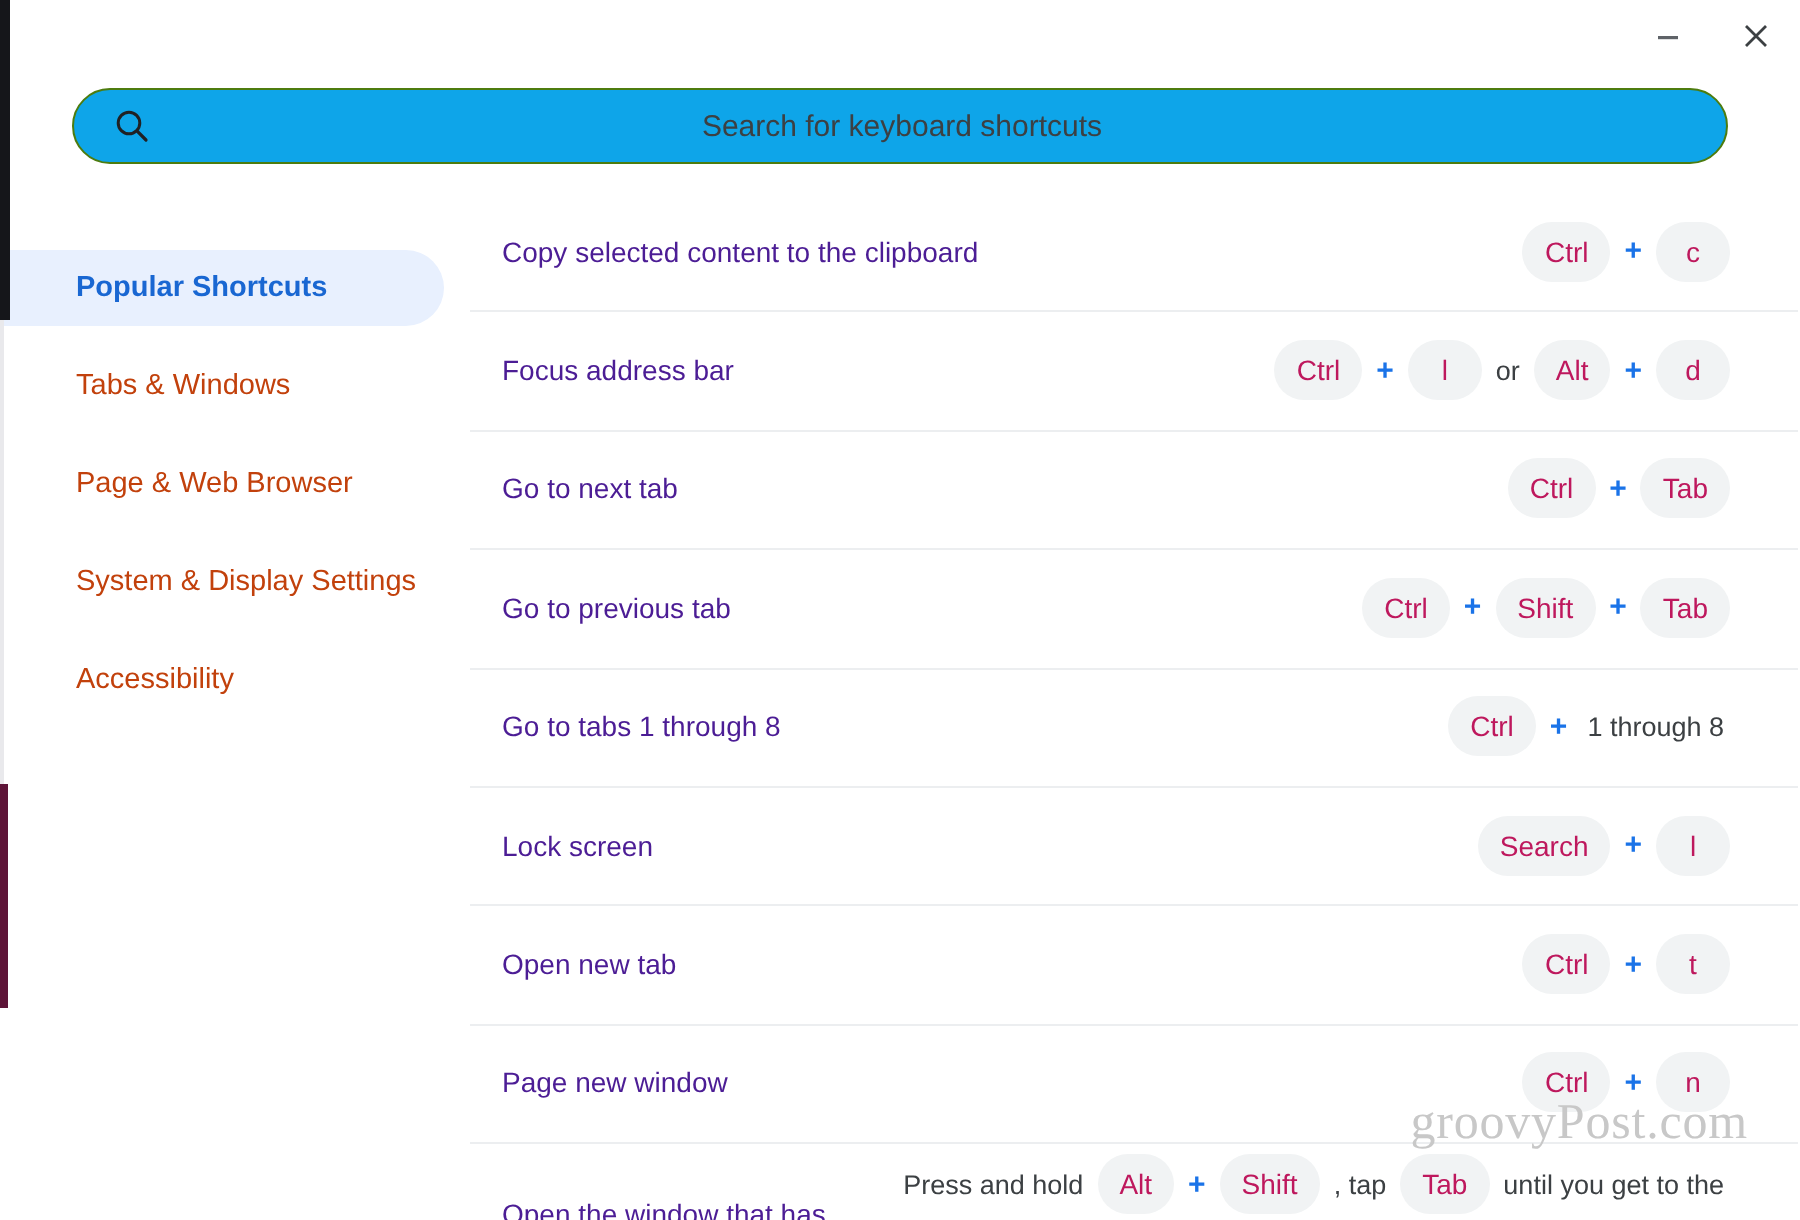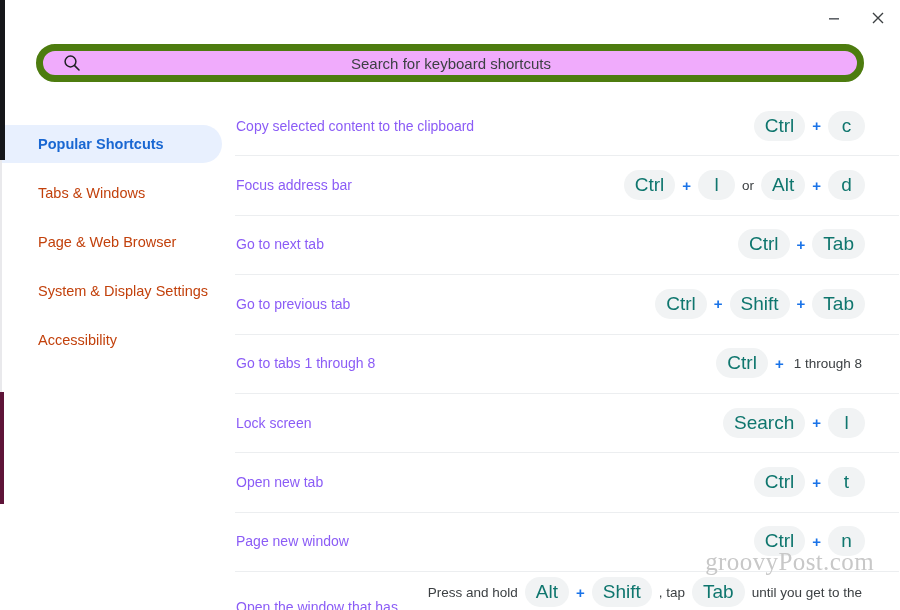--- a/index.html
+++ b/index.html
@@ -74,23 +74,23 @@
   .win-btn svg { display: block; }
 
   
   .search-wrap {
     position: absolute;
     left: 36px;
     top: 44px;
     width: 828px;
     height: 38px;
     box-sizing: border-box;
-    border: 7px solid #4d7c0f;
+    border: 1px solid #4d7c0f;
     border-radius: 20px;
-    background: #f0abfc;
+    background: #0ea5e9;
     display: flex;
     align-items: center;
   }
   .search-icon {
     width: 26px;
     height: 26px;
     margin-left: 16px;
     flex: 0 0 auto;
     display: flex;
     align-items: center;
@@ -168,43 +168,44 @@
     content: "";
     position: absolute;
     left: 13px;
     right: 1px;
     top: 0;
     height: 1px;
     background: #eceef0;
   }
   .row-desc {
     font-size: 14px;
-    color: #8b5cf6;
+    color: #4c1d95;
     flex: 0 0 auto;
     white-space: nowrap;
+    margin-left: 15px;
   }
   .row-keys {
     flex: 1 1 auto;
     display: flex;
     align-items: center;
     justify-content: flex-end;
     gap: 4px;
     white-space: nowrap;
   }
   .chip {
     display: inline-flex;
     align-items: center;
     justify-content: center;
     min-width: 15px;
     height: 30px;
     padding: 0 11px;
     border-radius: 15px;
     background: #f1f3f4;
-    color: #0f766e;
-    font-size: 19px;
+    color: #be185d;
+    font-size: 14px;
   }
   .plus {
     color: #1a73e8;
     font-size: 15px;
     font-weight: bold;
     padding: 0 3px;
   }
   .sep, .plain {
     color: #3c4043;
     font-size: 13.5px;

